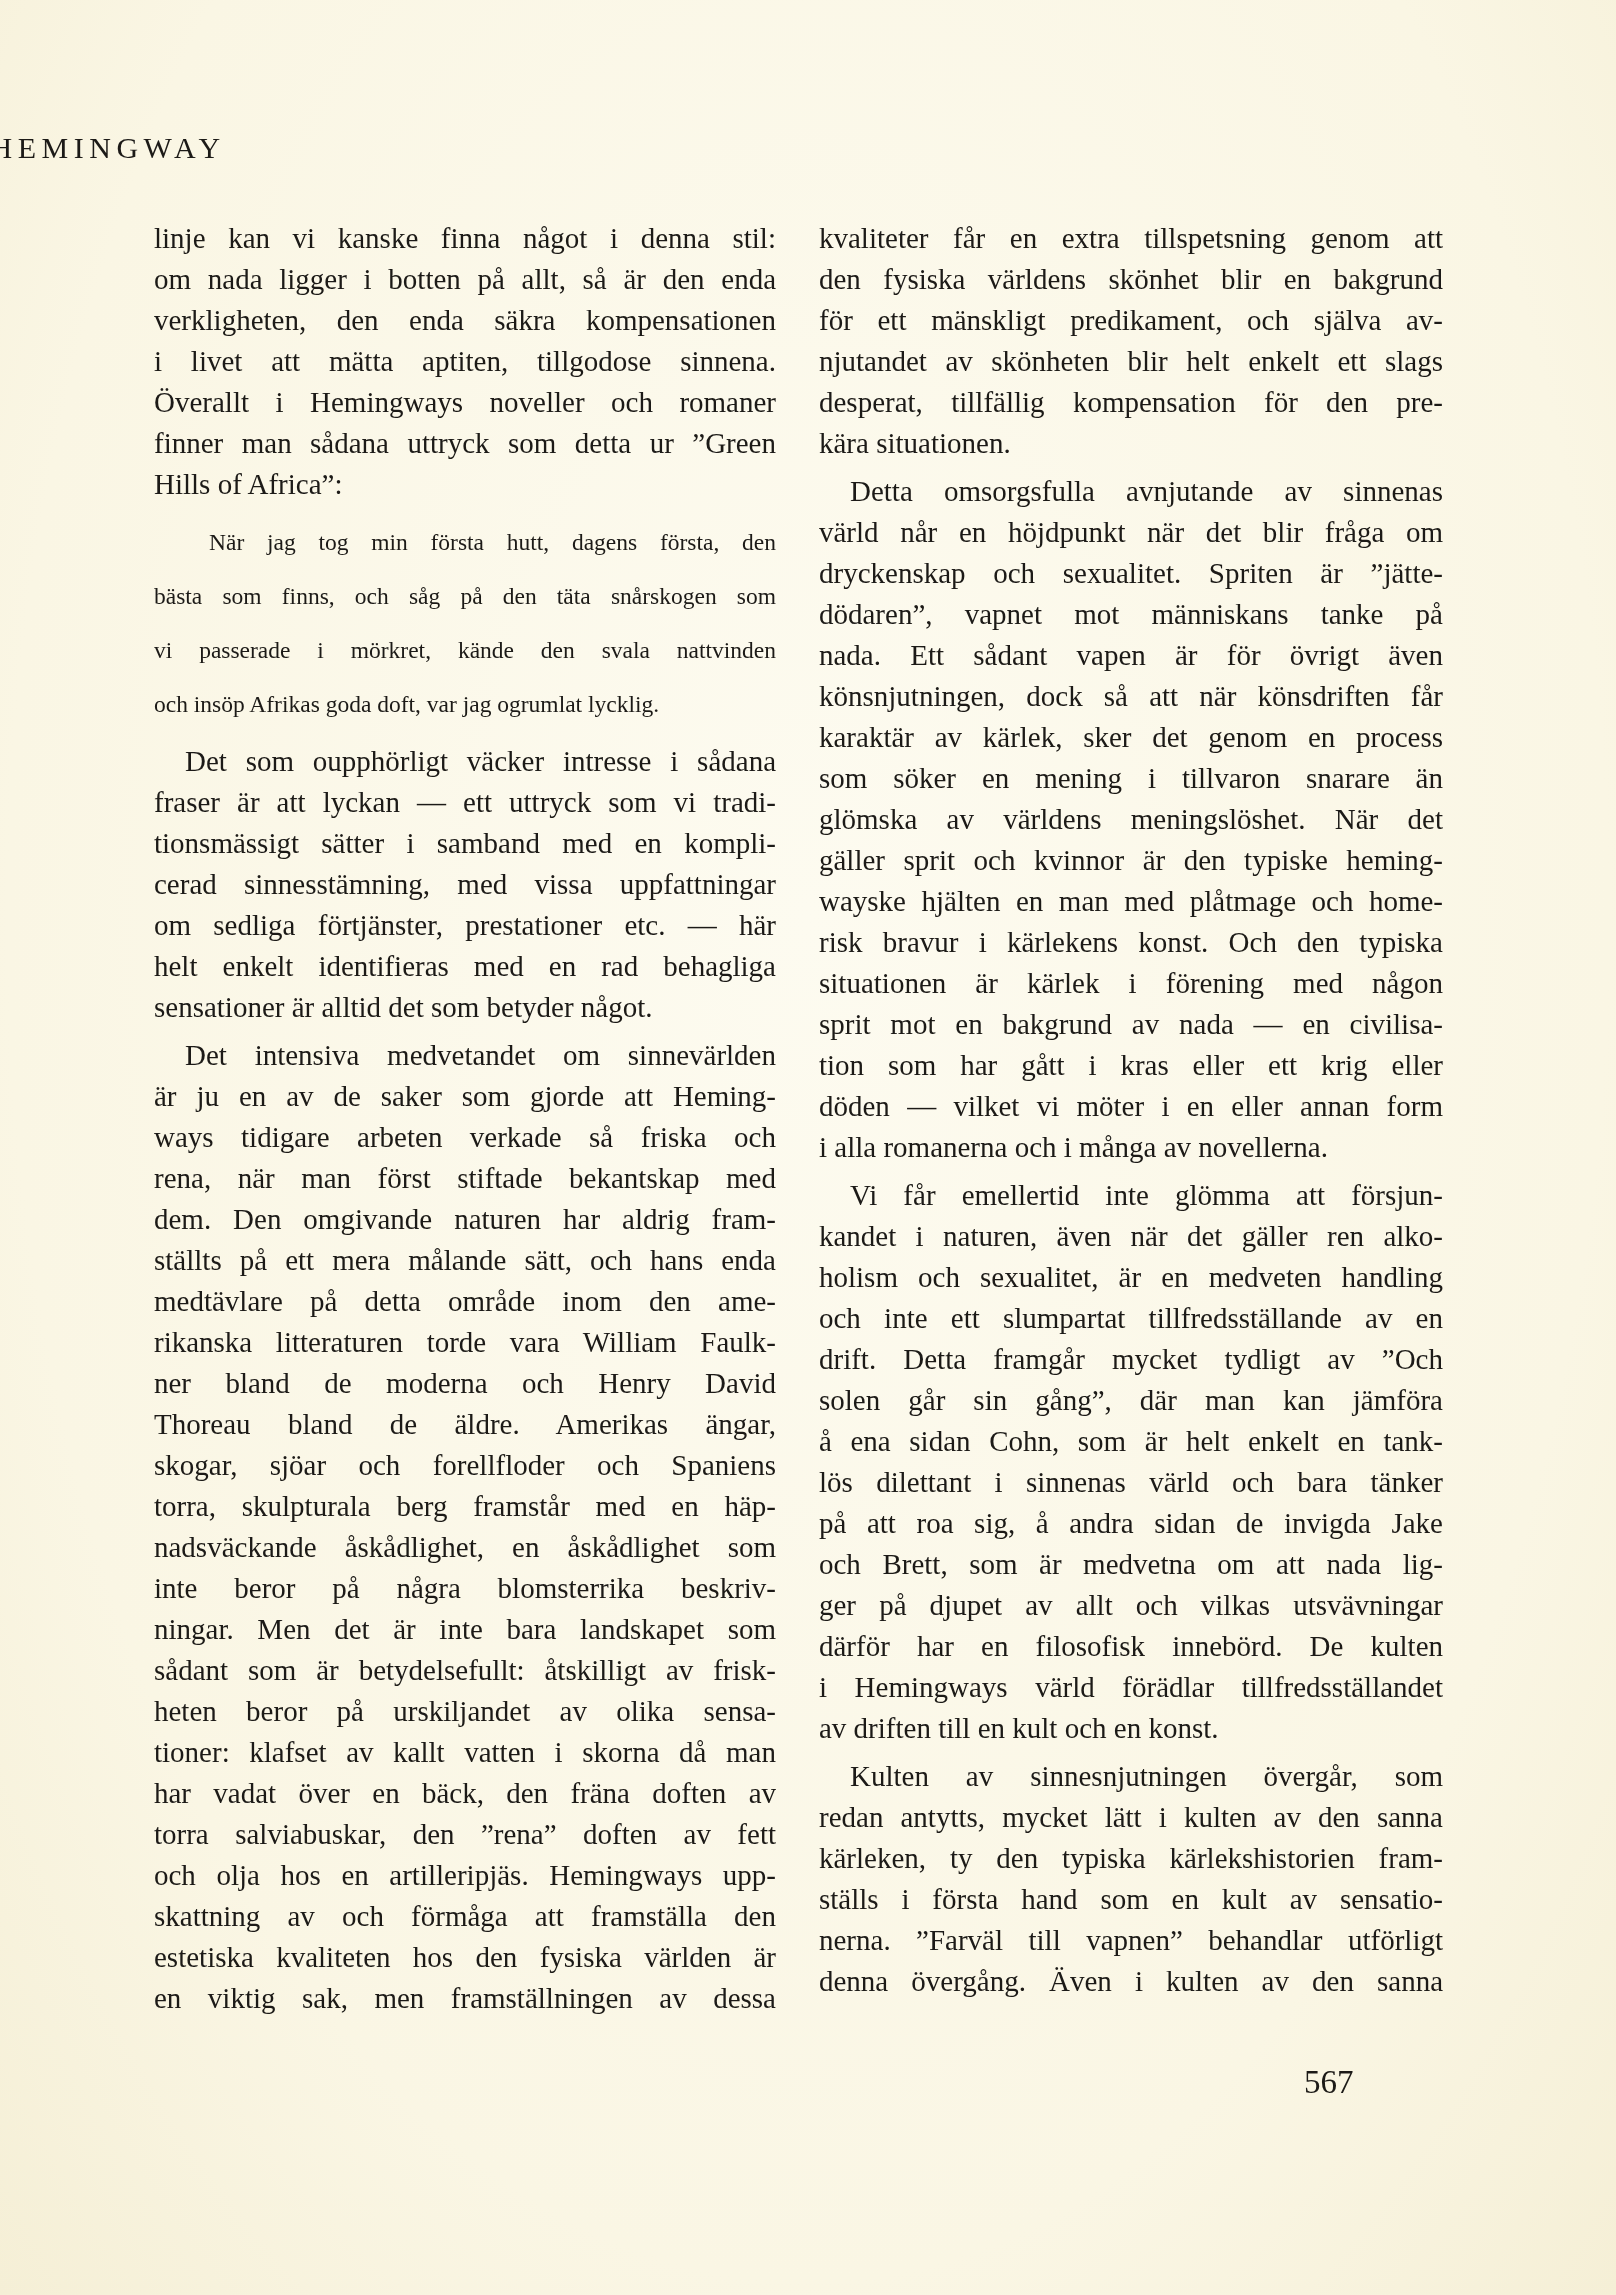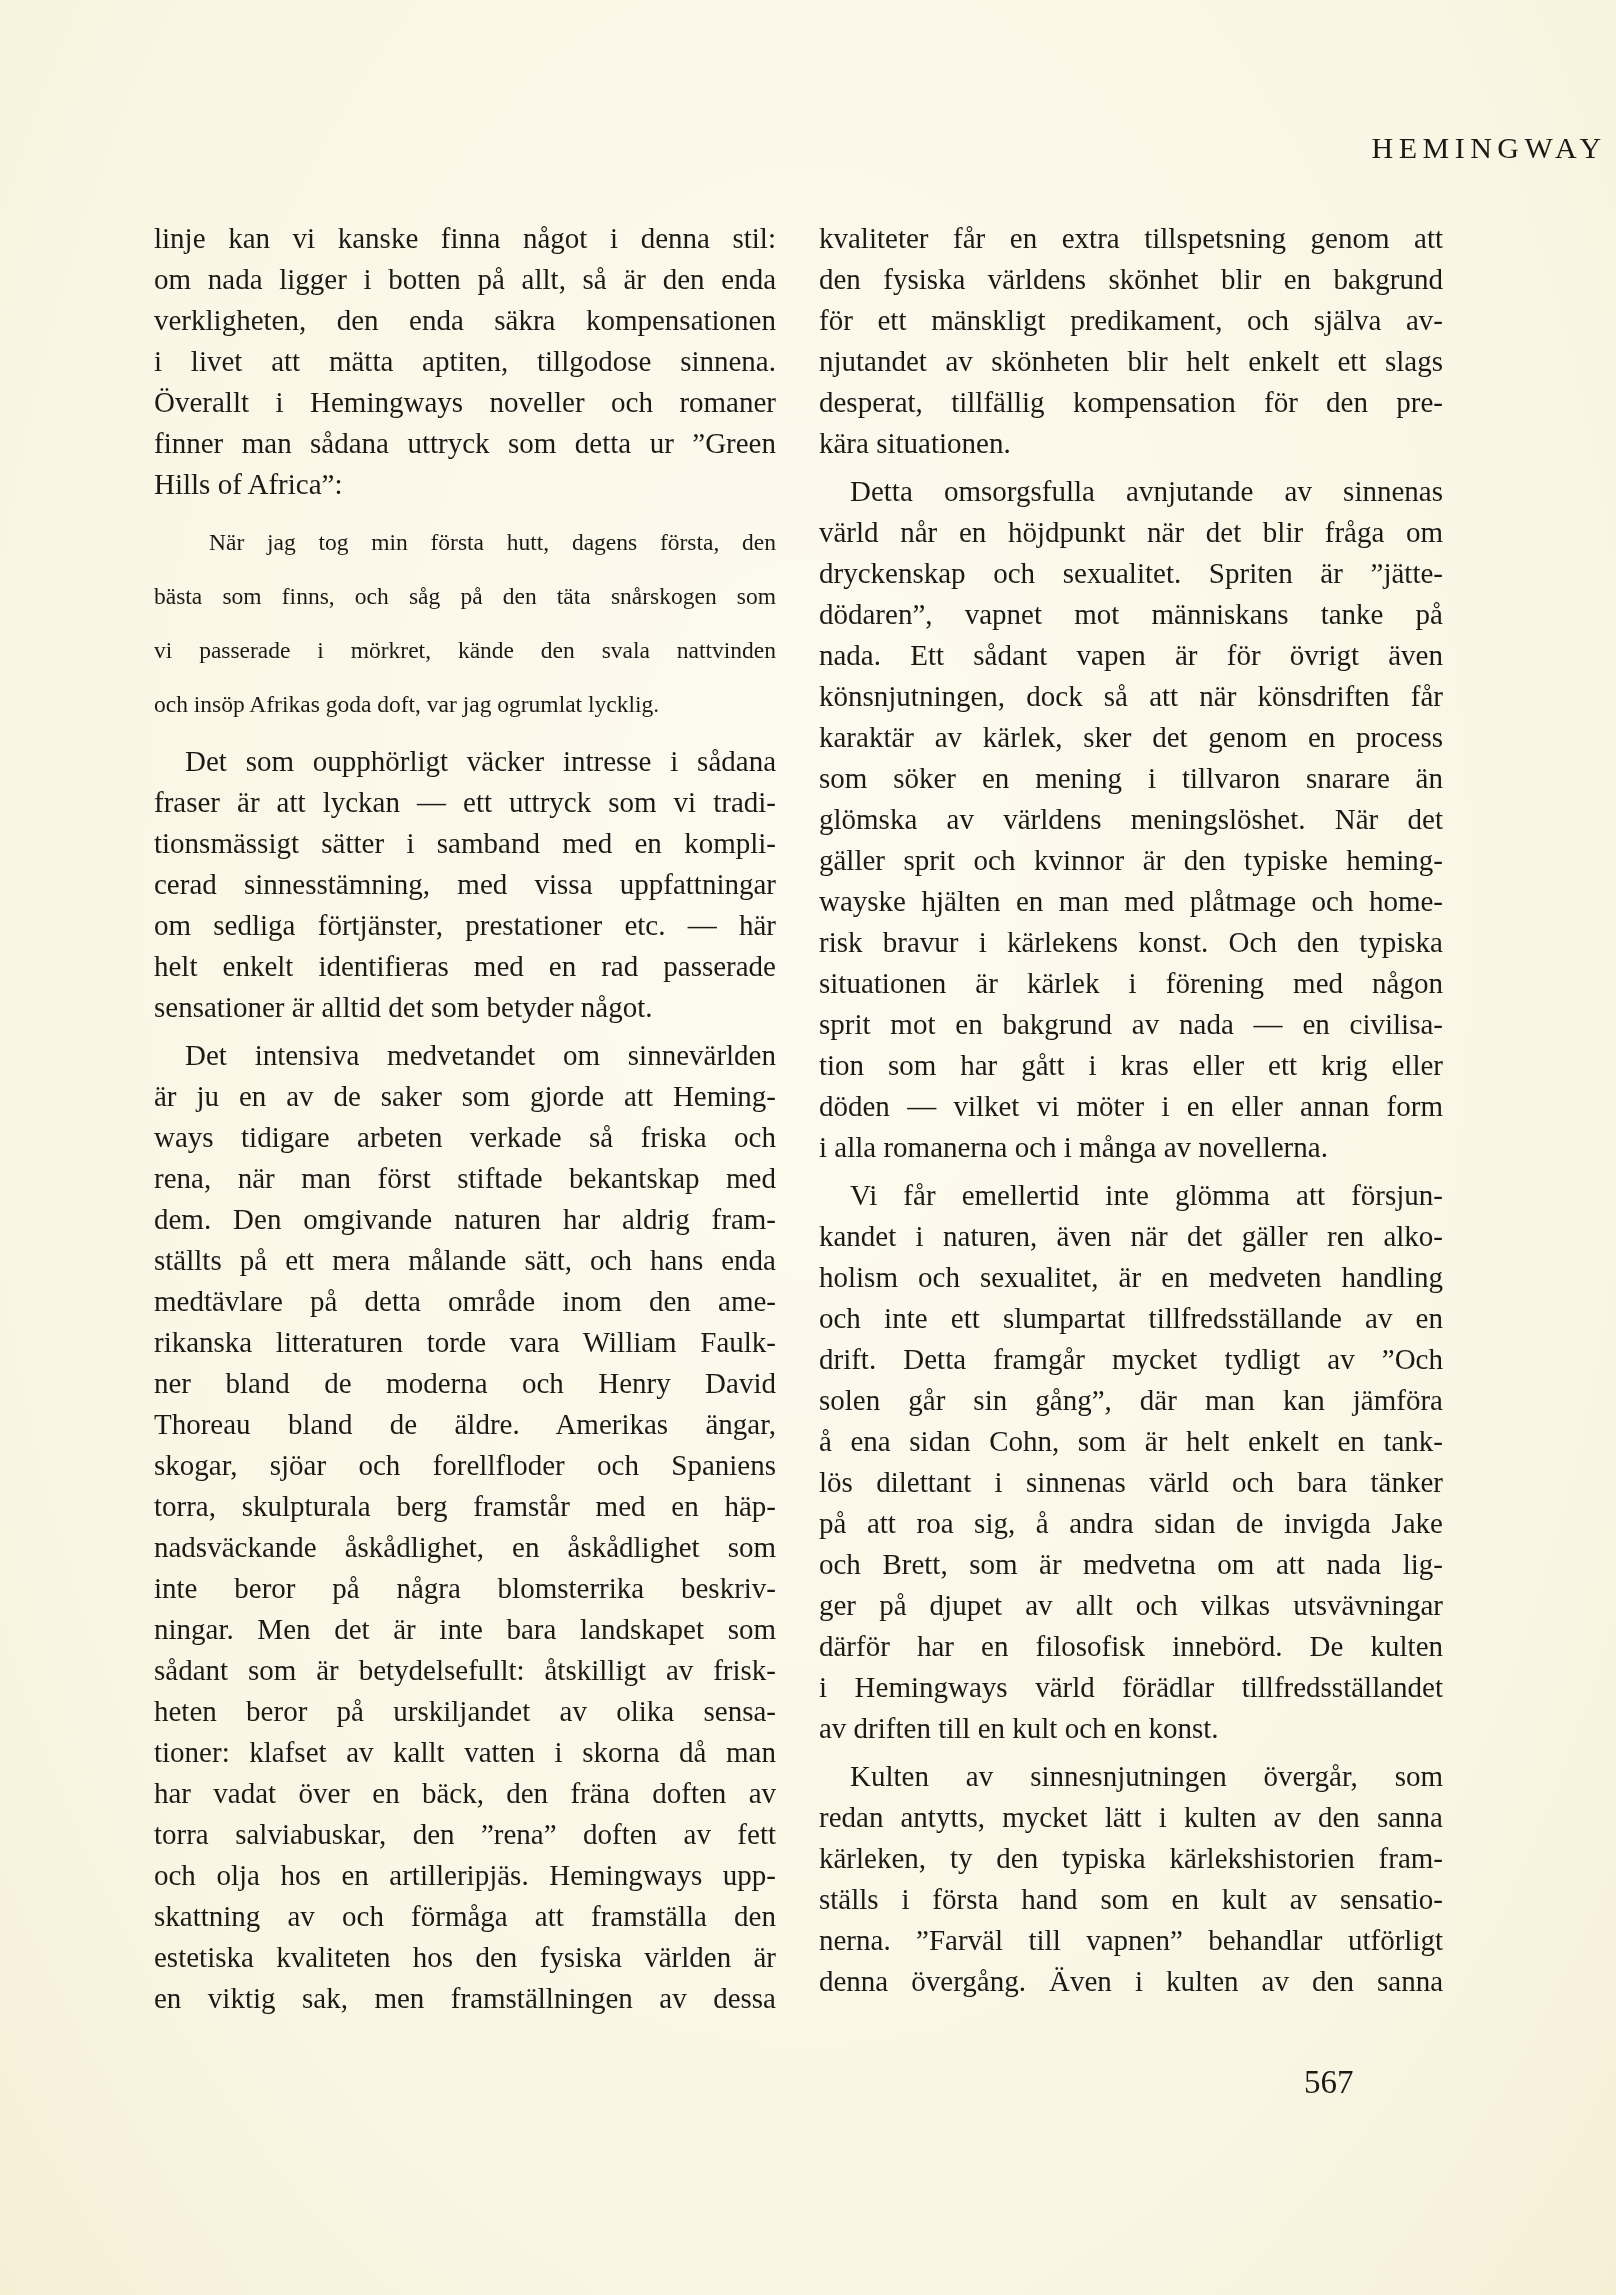--- a/index.html
+++ b/index.html
@@ -7,21 +7,21 @@
     width: 1616px; height: 2295px;
     background: #fbf8ea;
     position: relative; overflow: hidden;
     color: #1c1a17;
     font-family: "Liberation Serif", "DejaVu Serif", serif;
   }
   .page { position: absolute; inset: 0;
     background: radial-gradient(ellipse at 50% 40%, #fdfbf0 0%, #faf6e4 70%, #f5efd6 100%); }
   .running-head {
     position: absolute; top: 131px; left: 0; width: 1616px;
-    text-align: right; font-size: 30px; letter-spacing: 5.5px;
+    text-align: left; font-size: 30px; letter-spacing: 5.5px;
     padding-left: 0;
   }
   .running-head span { position: relative; left: -9.4px; }
   .col { position: absolute; top: 218px; }
   .col-left { left: 154px; width: 622px; }
   .col-right { left: 819px; width: 624px; }
   .ln {
     display: block; font-size: 29px; line-height: 41px; height: 41px;
     text-align: justify; text-align-last: justify; white-space: nowrap;
     overflow: visible;
@@ -60,21 +60,21 @@
         <span class="ln">bästa som finns, och såg på den täta snårskogen som</span>
         <span class="ln">vi passerade i mörkret, kände den svala nattvinden</span>
         <span class="ln last">och insöp Afrikas goda doft, var jag ogrumlat lycklig.</span>
       </div>
       <div class="para">
         <span class="ln indent">Det som oupphörligt väcker intresse i sådana</span>
         <span class="ln">fraser är att lyckan — ett uttryck som vi tradi-</span>
         <span class="ln">tionsmässigt sätter i samband med en kompli-</span>
         <span class="ln">cerad sinnesstämning, med vissa uppfattningar</span>
         <span class="ln">om sedliga förtjänster, prestationer etc. — här</span>
-        <span class="ln">helt enkelt identifieras med en rad passerade</span>
+        <span class="ln">helt enkelt identifieras med en rad behagliga</span>
         <span class="ln last">sensationer är alltid det som betyder något.</span>
       </div>
       <div class="para">
         <span class="ln indent">Det intensiva medvetandet om sinnevärlden</span>
         <span class="ln">är ju en av de saker som gjorde att Heming-</span>
         <span class="ln">ways tidigare arbeten verkade så friska och</span>
         <span class="ln">rena, när man först stiftade bekantskap med</span>
         <span class="ln">dem. Den omgivande naturen har aldrig fram-</span>
         <span class="ln">ställts på ett mera målande sätt, och hans enda</span>
         <span class="ln">medtävlare på detta område inom den ame-</span>

